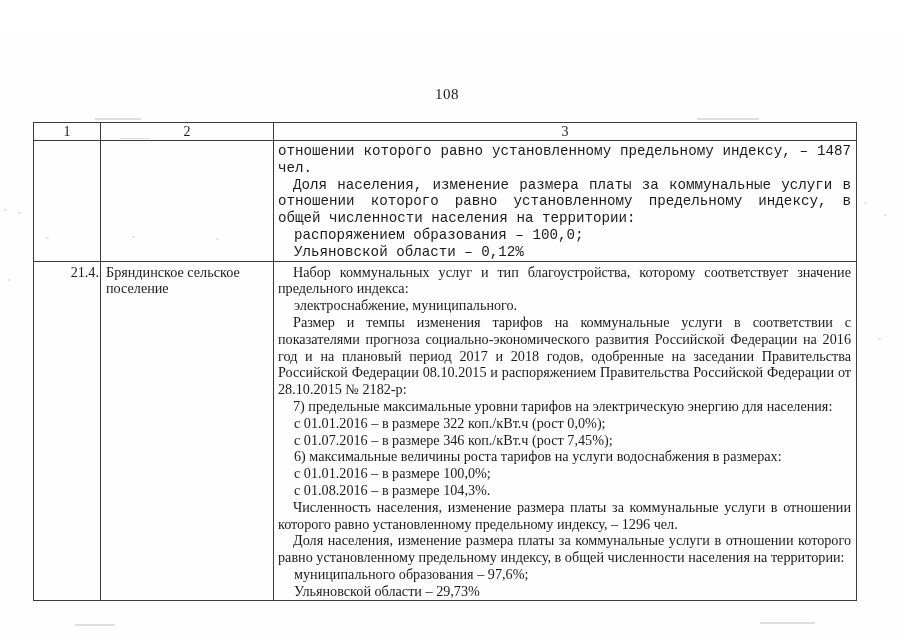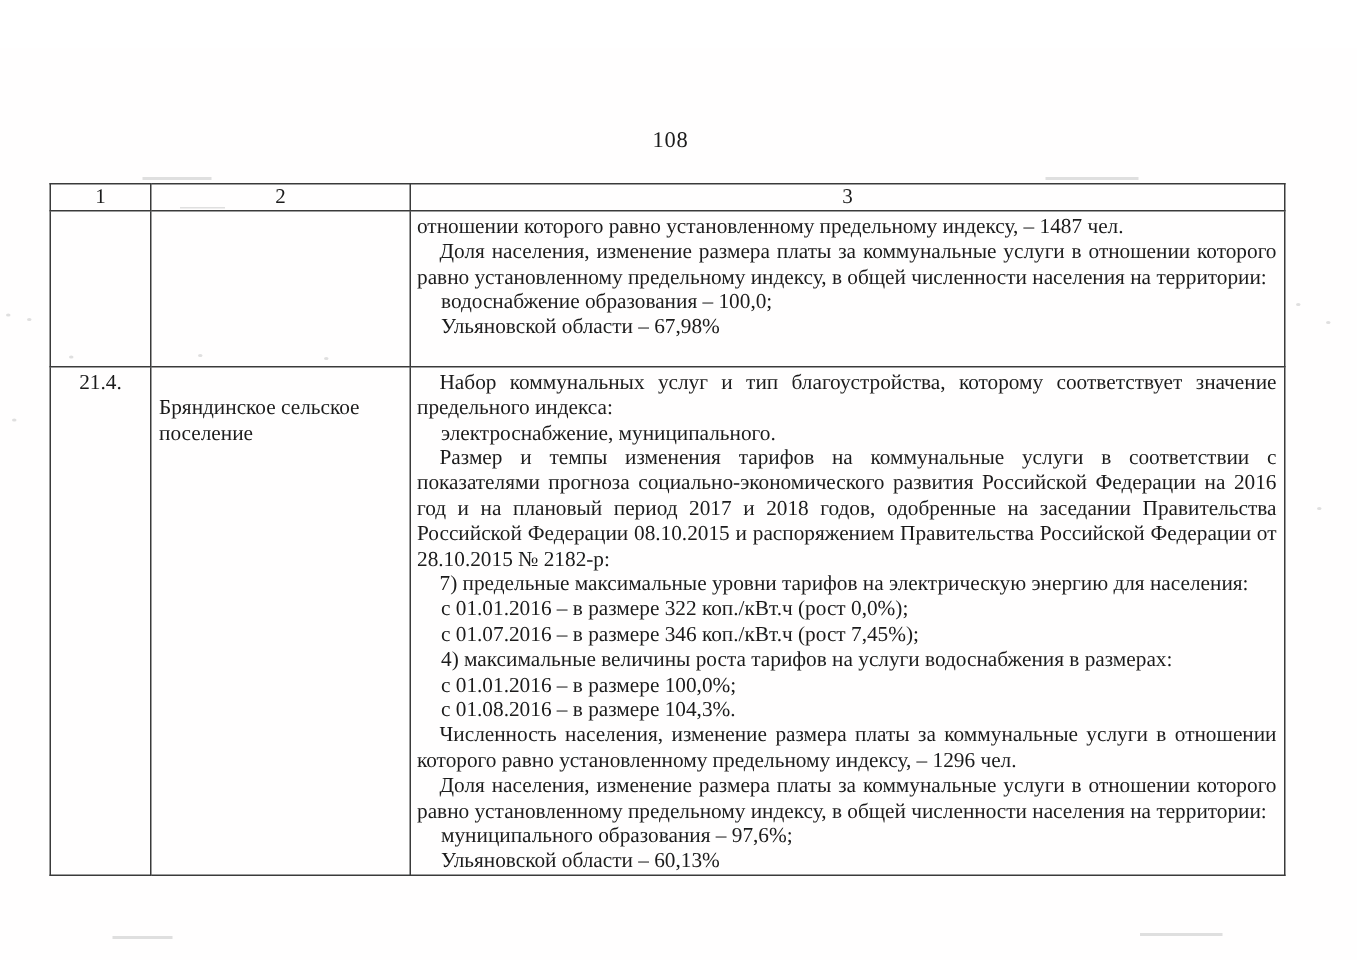--- a/index.html
+++ b/index.html
@@ -36,24 +36,24 @@
     vertical-align: top;
     overflow: hidden;
   }
   tr.header-row td {
     height: 16px;
     text-align: center;
     padding: 0;
     font-size: 14px;
     line-height: 17px;
   }
-  td.c1 { text-align: center; padding: 2px 1px 0 1px; }
-  td.c2 { padding: 19px 4px 0 5px; }
+  td.c1 { text-align: right; padding: 2px 1px 0 1px; }
+  td.c2 { padding: 2px 4px 0 5px; }
   td.c3 { padding: 2px 5px 0 4px; }
-  tr.row-a td.c3 { height: 101px; }
+  tr.row-a td.c3 { height: 101px; font-family: Liberation Mono, monospace; }
   td.c3 p { margin: 0; }
   p.cont { text-align: justify; }
   p.para { text-align: justify; text-indent: 15px; }
   p.item { padding-left: 16px; }
   
   .speck { position: absolute; background: #c4c4c4; opacity: .55; }
   .speck.dot { width: 3px; height: 2px; border-radius: 50%; }
   .s1  { left: 95px;  top: 86px;  width: 46px; height: 2px; }
   .s2  { left: 697px; top: 86px;  width: 62px; height: 2px; }
   .s3  { left: 120px; top: 106px; width: 30px; height: 1px; }
@@ -89,42 +89,42 @@
         <td>2</td>
         <td>3</td>
       </tr>
 
       <tr class="row-a">
         <td class="c1"></td>
         <td class="c2"></td>
         <td class="c3">
           <p class="cont">отношении которого равно установленному предельному индексу, – 1487 чел.</p>
           <p class="para">Доля населения, изменение размера платы за коммунальные услуги в отношении которого равно установленному предельному индексу, в общей численности населения на территории:</p>
-          <p class="item">водоснабжение образования – 100,0;</p>
-          <p class="item">Ульяновской области – 67,98%</p>
+          <p class="item">распоряжением образования – 100,0;</p>
+          <p class="item">Ульяновской области – 0,12%</p>
         </td>
       </tr>
 
       <tr class="row-b">
         <td class="c1">21.4.</td>
         <td class="c2">Бряндинское сельское поселение</td>
         <td class="c3">
           <p class="para">Набор коммунальных услуг и тип благоустройства, которому соответствует значение предельного индекса:</p>
           <p class="item">электроснабжение, муниципального.</p>
           <p class="para">Размер и темпы изменения тарифов на коммунальные услуги в соответствии с показателями прогноза социально-экономического развития Российской Федерации на 2016 год и на плановый период 2017 и 2018 годов, одобренные на заседании Правительства Российской Федерации 08.10.2015 и распоряжением Правительства Российской Федерации от 28.10.2015 № 2182-р:</p>
           <p class="para">7) предельные максимальные уровни тарифов на электрическую энергию для населения:</p>
           <p class="item">с 01.01.2016 – в размере 322 коп./кВт.ч (рост 0,0%);</p>
           <p class="item">с 01.07.2016 – в размере 346 коп./кВт.ч (рост 7,45%);</p>
-          <p class="item">4) максимальные величины роста тарифов на услуги водоснабжения в размерах:</p>
+          <p class="item">6) максимальные величины роста тарифов на услуги водоснабжения в размерах:</p>
           <p class="item">с 01.01.2016 – в размере 100,0%;</p>
           <p class="item">с 01.08.2016 – в размере 104,3%.</p>
           <p class="para">Численность населения, изменение размера платы за коммунальные услуги в отношении которого равно установленному предельному индексу, – 1296 чел.</p>
           <p class="para">Доля населения, изменение размера платы за коммунальные услуги в отношении которого равно установленному предельному индексу, в общей численности населения на территории:</p>
           <p class="item">муниципального образования – 97,6%;</p>
-          <p class="item">Ульяновской области – 60,13%</p>
+          <p class="item">Ульяновской области – 29,73%</p>
         </td>
       </tr>
     </tbody>
   </table>
 
   <div class="speck s1"></div>
   <div class="speck s2"></div>
   <div class="speck s3"></div>
   <div class="speck dot s4"></div>
   <div class="speck dot s5"></div>

